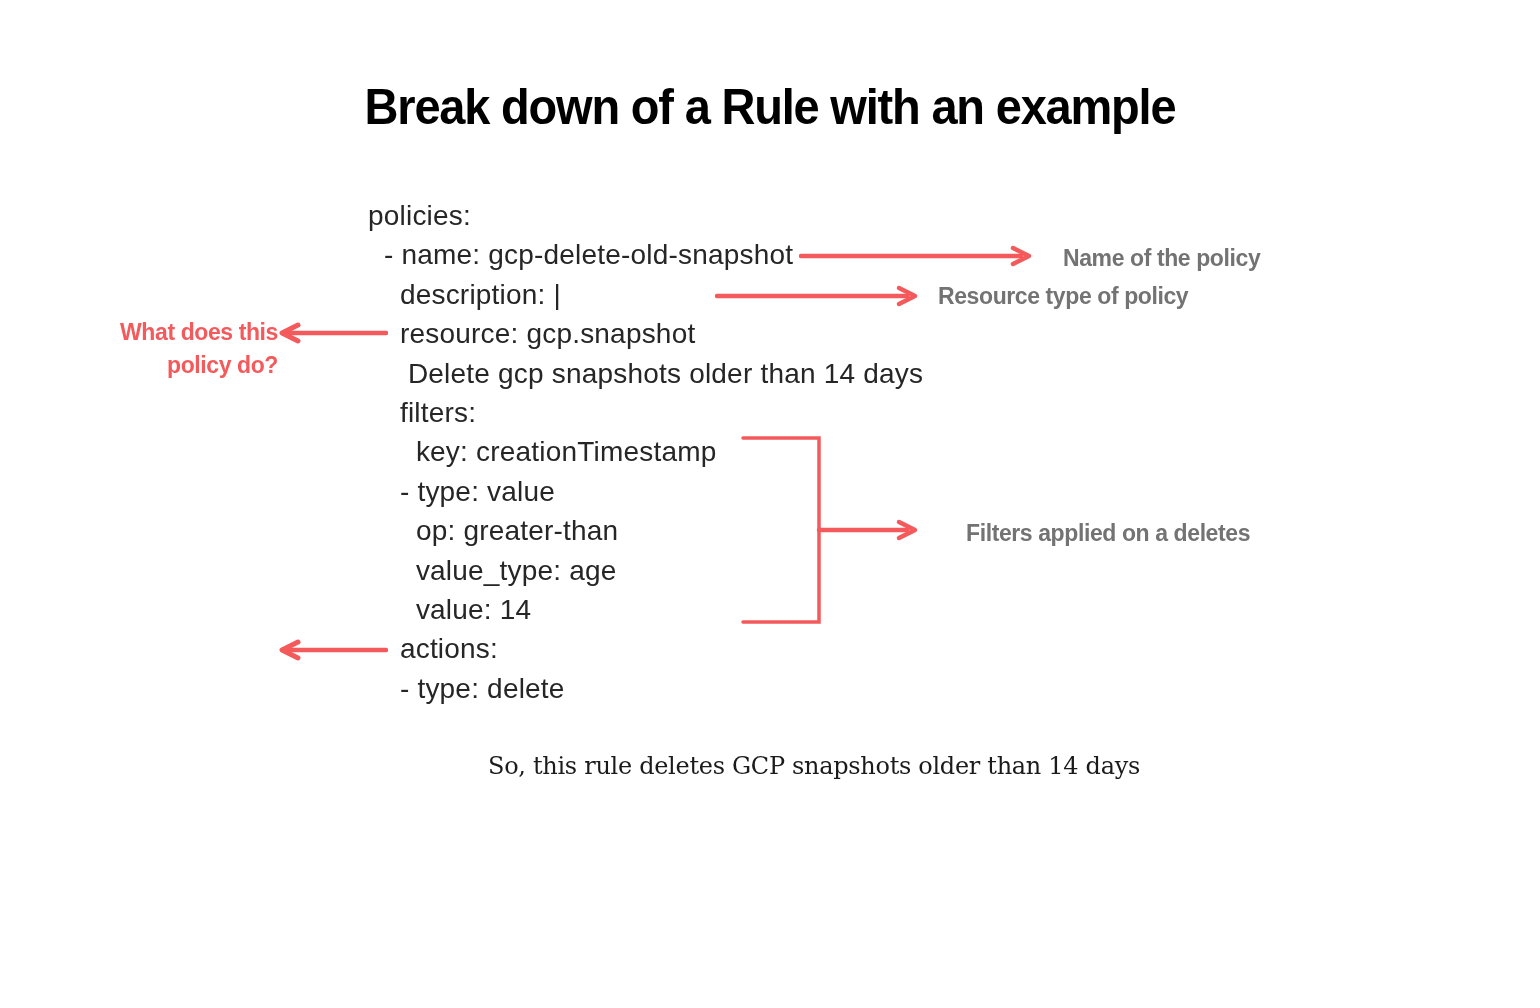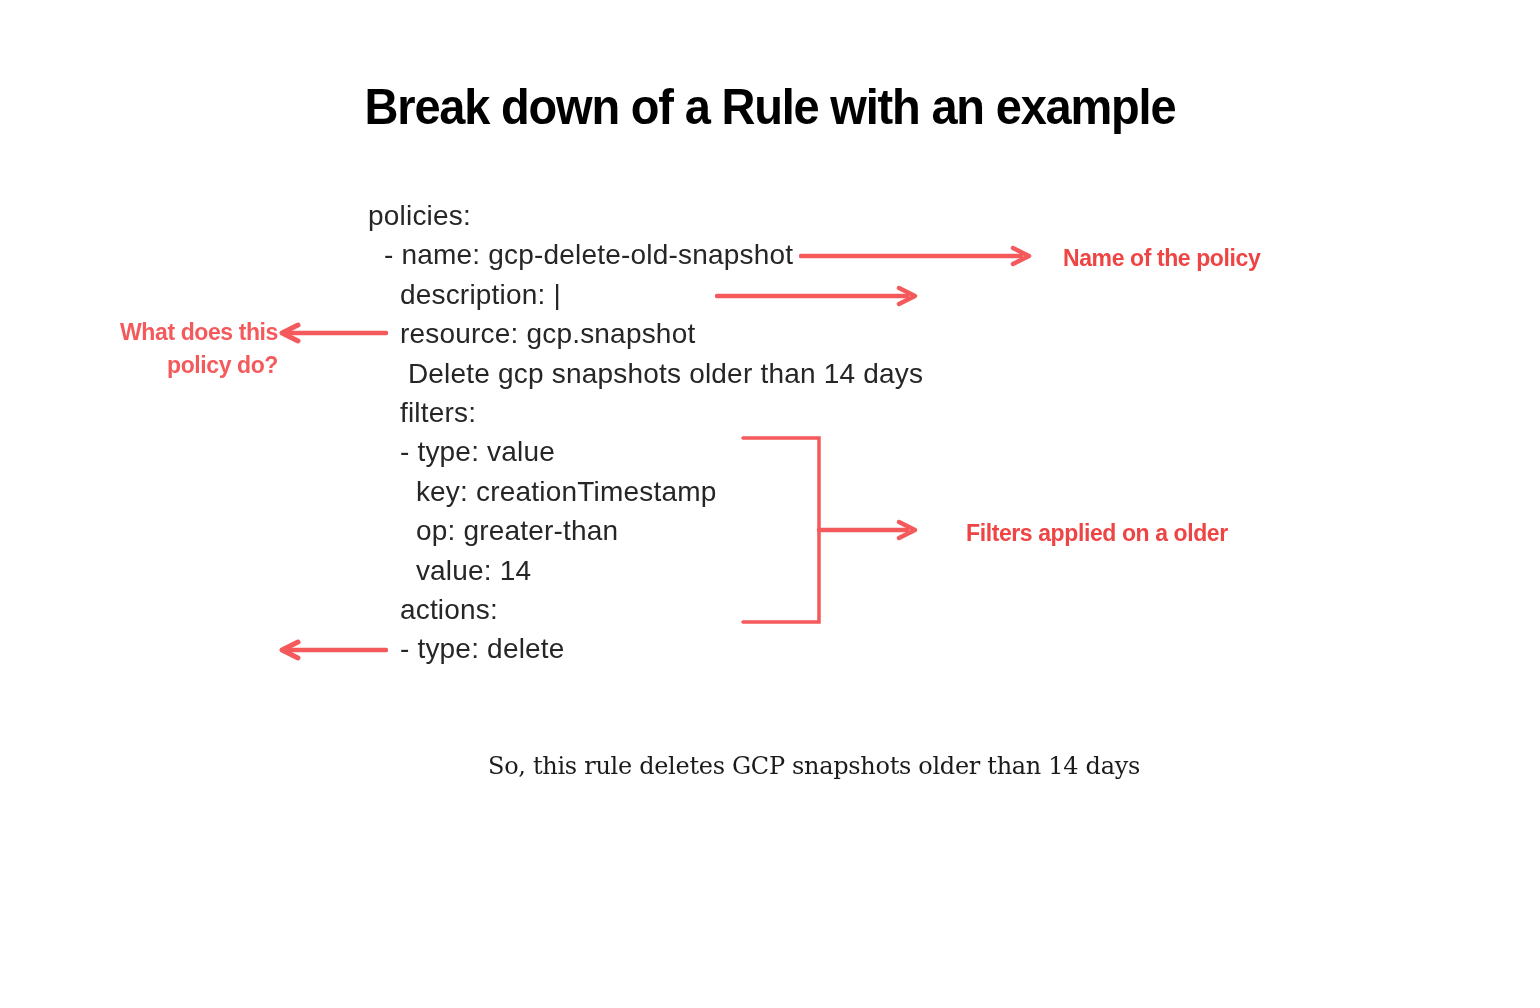--- a/index.html
+++ b/index.html
@@ -28,21 +28,21 @@
   }
   .code-line{
     white-space:pre;
     font-size:28px;
     line-height:39.4px;
     font-weight:400;
     letter-spacing:0.2px;
   }
   .red-label{
     position:absolute;
-    color:#ef4444;
+    color:#737373;
     font-size:23px;
     font-weight:700;
     letter-spacing:-0.4px;
     white-space:nowrap;
     line-height:28px;
   }
   .red-label-block{
     position:absolute;
     color:#f4595b;
     font-size:23px;
@@ -71,54 +71,56 @@
 
   <div class="title">Break down of a Rule with an example</div>
 
   <div class="code-block">
     <div class="code-line">policies:</div>
     <div class="code-line">  - name: gcp-delete-old-snapshot</div>
     <div class="code-line">    description: |</div>
     <div class="code-line">    resource: gcp.snapshot</div>
     <div class="code-line">     Delete gcp snapshots older than 14 days</div>
     <div class="code-line">    filters:</div>
+    <div class="code-line">      key: creationTimestamp</div>
     <div class="code-line">    - type: value</div>
-    <div class="code-line">      key: creationTimestamp</div>
     <div class="code-line">      op: greater-than</div>
+    <div class="code-line">      value_type: age</div>
     <div class="code-line">      value: 14</div>
     <div class="code-line">    actions:</div>
     <div class="code-line">    - type: delete</div>
   </div>
 
   <svg class="arrow-svg" style="left:799px;top:244px;" width="236" height="24" viewBox="0 0 236 24">
     <path d="M2,12 L222,12" stroke="#f4595b" stroke-width="4.5" stroke-linecap="round" fill="none"></path>
     <path d="M214,4 L230,12 L214,20" stroke="#f4595b" stroke-width="4.5" stroke-linecap="round" stroke-linejoin="round" fill="none"></path>
   </svg>
   <div class="red-label" style="left:1063px;top:244px;">Name of the policy</div>
 
   <svg class="arrow-svg" style="left:715px;top:284px;" width="208" height="24" viewBox="0 0 208 24">
     <path d="M2,12 L192,12" stroke="#f4595b" stroke-width="4.5" stroke-linecap="round" fill="none"></path>
     <path d="M184,4 L200,12 L184,20" stroke="#f4595b" stroke-width="4.5" stroke-linecap="round" stroke-linejoin="round" fill="none"></path>
   </svg>
+  <div class="red-label" style="left:938px;top:282px;">Resource type of policy</div>
 
   <svg class="arrow-svg" style="left:272px;top:321px;" width="116" height="24" viewBox="0 0 116 24">
     <path d="M114,12 L14,12" stroke="#f4595b" stroke-width="4.5" stroke-linecap="round" fill="none"></path>
     <path d="M26,4 L10,12 L26,20" stroke="#f4595b" stroke-width="5" stroke-linecap="round" stroke-linejoin="round" fill="none"></path>
   </svg>
   <div class="red-label-block" style="left:58px;top:316px;">
     <div>What does this</div>
     <div>policy do?</div>
   </div>
 
   <svg class="arrow-svg" style="left:741px;top:433px;" width="190" height="194" viewBox="0 0 190 194">
     <path d="M2,5 L78,5 L78,189 L2,189" stroke="#f4595b" stroke-width="3.5" stroke-linecap="round" fill="none"></path>
     <path d="M78,97 L166,97" stroke="#f4595b" stroke-width="4.5" stroke-linecap="round" fill="none"></path>
     <path d="M158,89 L174,97 L158,105" stroke="#f4595b" stroke-width="4.5" stroke-linecap="round" stroke-linejoin="round" fill="none"></path>
   </svg>
-  <div class="red-label" style="left:966px;top:519px;">Filters applied on a older</div>
+  <div class="red-label" style="left:966px;top:519px;">Filters applied on a deletes</div>
 
   <svg class="arrow-svg" style="left:272px;top:638px;" width="116" height="24" viewBox="0 0 116 24">
     <path d="M114,12 L14,12" stroke="#f4595b" stroke-width="4.5" stroke-linecap="round" fill="none"></path>
     <path d="M26,4 L10,12 L26,20" stroke="#f4595b" stroke-width="5" stroke-linecap="round" stroke-linejoin="round" fill="none"></path>
   </svg>
 
   <div class="caption">So, this rule deletes GCP snapshots older than 14 days</div>
 
 </div>
 

